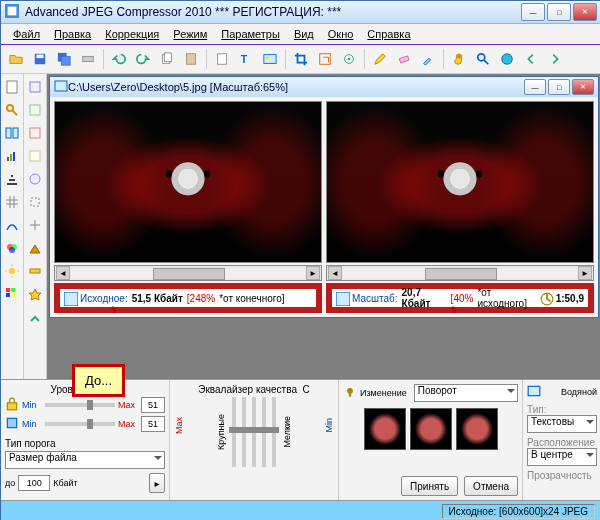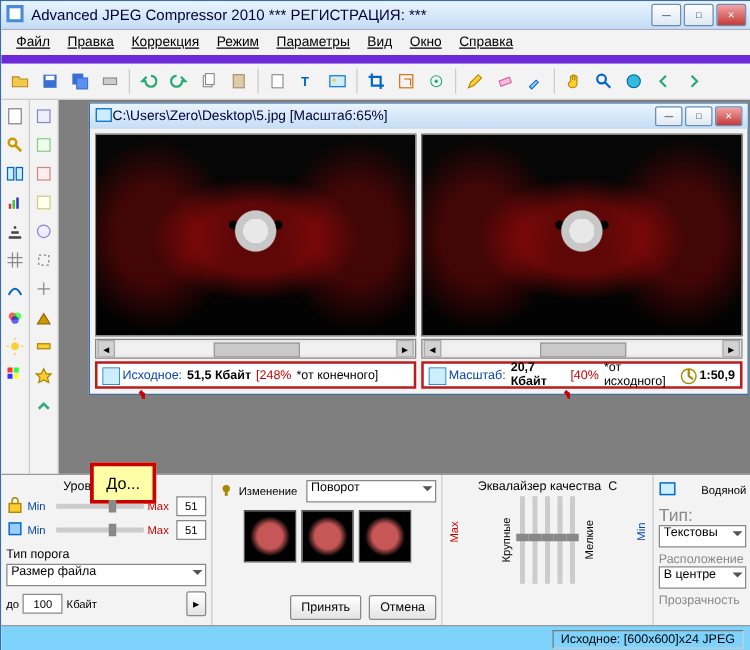--- a/index.html
+++ b/index.html
@@ -5,32 +5,32 @@
   html,body{margin:0;padding:0;font-family:Tahoma,Verdana,sans-serif;font-size:11px;background:#d4d0c8;}
   .win{width:600px;height:520px;background:#fff;border:1px solid #3a6ea5;display:flex;flex-direction:column;overflow:hidden;}
   
   .titlebar{height:22px;background:linear-gradient(to bottom,#e9f4ff,#c4ddf4);display:flex;align-items:center;padding:0 4px;border-bottom:1px solid #aac;}
   .titlebar .appicon{width:16px;height:16px;margin-right:4px;}
   .titlebar .title{flex:1;color:#003;font-size:12px;white-space:nowrap;}
   .titlebar .btns{display:flex;gap:2px;}
   .titlebar .wbtn{width:22px;height:16px;border:1px solid #6b8fb3;background:linear-gradient(#fdfdfd,#dfe9f3);border-radius:2px;display:flex;align-items:center;justify-content:center;font-size:7px;color:#000;}
   .titlebar .wbtn.close{background:linear-gradient(#f2a3a3,#c63b3b);color:#fff;}
   
-  .menubar{height:20px;display:flex;align-items:center;gap:2px;padding:0 6px;background:#f3f3f3;border-bottom:7px solid #6d28d9;}
+  .menubar{height:20px;display:flex;align-items:center;gap:2px;padding:0 6px;background:#f3f3f3;border-bottom:1px solid #6d28d9;}
   .menubar span{padding:2px 6px;cursor:default;}
   .menubar span u{text-decoration:underline;}
   
   .toolbar{height:28px;display:flex;align-items:center;gap:2px;padding:0 4px;background:#f3f3f3;border-bottom:1px solid #ccc;flex-wrap:nowrap;overflow:hidden;}
   .tbtn{width:20px;height:20px;border:1px solid transparent;display:flex;align-items:center;justify-content:center;border-radius:2px;}
   .tsep{width:1px;height:20px;background:#ccc;margin:0 2px;}
   
   .mainrow{flex:1;display:flex;min-height:0;}
   .vtoolbar{width:22px;background:#f3f3f3;border-right:1px solid #ccc;display:flex;flex-direction:column;gap:3px;padding:3px 0;align-items:center;}
   .vbtn{width:18px;height:18px;border:1px solid transparent;border-radius:2px;display:flex;align-items:center;justify-content:center;}
-  .workspace{flex:1;background:#7e7e7e;display:flex;flex-direction:column;position:relative;padding-left:22px;}
+  .workspace{flex:1;background:#7e7e7e;display:flex;flex-direction:column;position:relative;}
   
   .docwin{margin:2px;border:1px solid #3a6ea5;background:#f3f3f3;display:flex;flex-direction:column;flex:0 0 auto;}
   .doctitle{height:20px;background:linear-gradient(to bottom,#e9f4ff,#c4ddf4);display:flex;align-items:center;padding:0 4px;font-size:11px;}
   .doctitle .dtext{flex:1;color:#003;}
   .doctitle .dbtns{display:flex;gap:2px;}
   .doctitle .dbtn{width:20px;height:14px;border:1px solid #6b8fb3;background:linear-gradient(#fdfdfd,#dfe9f3);border-radius:2px;font-size:7px;display:flex;align-items:center;justify-content:center;}
   .doctitle .dbtn.close{background:linear-gradient(#f2a3a3,#c63b3b);color:#fff;}
   .panes{display:flex;gap:4px;padding:4px;}
   .pane{flex:1;display:flex;flex-direction:column;}
   .imgbox{height:160px;border:1px solid #888;background:#000;position:relative;overflow:hidden;}
@@ -40,21 +40,21 @@
     radial-gradient(circle at 57% 45%, #000 0 3px, rgba(0,0,0,0) 4px),
     radial-gradient(ellipse 120px 70px at 50% 52%, rgba(170,10,10,0.55) 0 40%, rgba(0,0,0,0) 70%),
     radial-gradient(ellipse 90px 110px at 18% 50%, rgba(140,8,8,0.45) 0 35%, rgba(0,0,0,0) 70%),
     radial-gradient(ellipse 90px 110px at 82% 50%, rgba(140,8,8,0.45) 0 35%, rgba(0,0,0,0) 70%),
     linear-gradient(#060606,#020202);
   }
   .hscroll{height:14px;border:1px solid #888;background:#e9e9e9;margin-top:2px;display:flex;align-items:center;}
   .hscroll .arrow{width:12px;height:12px;background:#d2d2d2;border:1px solid #aaa;margin:0 1px;font-size:8px;display:flex;align-items:center;justify-content:center;}
   .hscroll .track{flex:1;height:10px;background:#f0f0f0;position:relative;}
   .hscroll .thumb{position:absolute;left:35%;width:30%;height:100%;background:#c9c9c9;border:1px solid #999;}
-  .infoline{height:18px;border:2px solid #b91c1c;background:#fff;margin-top:2px;display:flex;align-items:center;padding:0 4px;gap:4px;font-size:10px;}
+  .infoline{height:18px;border:6px solid #b91c1c;background:#fff;margin-top:2px;display:flex;align-items:center;padding:0 4px;gap:4px;font-size:10px;}
   .infoline .icon{width:12px;height:12px;}
   .blue{color:#0645ad;}
   .red{color:#c00;}
   .bold{font-weight:bold;}
   
   .overlay{position:absolute;inset:0;pointer-events:none;}
   .callout{position:absolute;background:#ffffa8;border:3px solid #c00;padding:6px 10px;font-size:13px;font-weight:normal;color:#000;pointer-events:auto;}
   .arrowimg{position:absolute;}
   
   .bottom{height:120px;border-top:1px solid #999;background:#f3f3f3;display:flex;overflow:hidden;}
@@ -484,40 +484,20 @@
       <div class="select" style="margin-top:2px">Размер файла</div>
       <div class="sliderrow" style="margin-top:4px">
         <span>до</span>
         <div class="numbox" style="width:30px">100</div>
         <span>Кбайт</span>
         <span style="flex:1"></span>
         <div class="btn" style="width:14px;padding:0">▸</div>
       </div>
     </div>
 
-    <div class="panel" style="width:175px">
-      <div class="sliderrow">
-        <span><svg viewBox="0 0 12 12" width="12" height="12">
-              <circle cx="6" cy="5" r="2.5" fill="#a80"></circle>
-              <rect x="5" y="6" width="2" height="4" fill="#a80"></rect>
-            </svg></span>
-        <span>Изменение</span>
-        <div class="select" style="flex:1;margin-left:4px">Поворот</div>
-      </div>
-      <div class="thumbrow" style="margin-top:6px;justify-content:center">
-        <div class="thumb2"></div>
-        <div class="thumb2"></div>
-        <div class="thumb2"></div>
-      </div>
-      <div style="margin-top:auto;display:flex;gap:6px;justify-content:flex-end">
-        <div class="btn">Принять</div>
-        <div class="btn">Отмена</div>
-      </div>
-    </div>
-
     <div class="panel" style="width:160px">
       <div style="display:flex;align-items:center">
         <span class="vlabel labmax" style="color:#c00">Max</span>
         <div style="flex:1">
           <div class="ph"><span>Эквалайзер качества</span>&nbsp;&nbsp;<span>С</span></div>
           <div class="eqcol">
             <span class="vlabel">Крупные</span>
             <div class="eqslider">
                 <div class="k"></div>
               </div>
@@ -533,28 +513,48 @@
             <div class="eqslider">
                 <div class="k"></div>
               </div>
             <span class="vlabel">Мелкие</span>
           </div>
         </div>
         <span class="vlabel" style="color:#0645ad">Min</span>
       </div>
     </div>
 
+    <div class="panel" style="width:175px">
+      <div class="sliderrow">
+        <span><svg viewBox="0 0 12 12" width="12" height="12">
+              <circle cx="6" cy="5" r="2.5" fill="#a80"></circle>
+              <rect x="5" y="6" width="2" height="4" fill="#a80"></rect>
+            </svg></span>
+        <span>Изменение</span>
+        <div class="select" style="flex:1;margin-left:4px">Поворот</div>
+      </div>
+      <div class="thumbrow" style="margin-top:6px;justify-content:center">
+        <div class="thumb2"></div>
+        <div class="thumb2"></div>
+        <div class="thumb2"></div>
+      </div>
+      <div style="margin-top:auto;display:flex;gap:6px;justify-content:flex-end">
+        <div class="btn">Принять</div>
+        <div class="btn">Отмена</div>
+      </div>
+    </div>
+
     <div class="panel" style="flex:1;border-right:none">
       <div class="sliderrow">
         <span><svg viewBox="0 0 12 12" width="12" height="12">
               <rect x="1" y="2" width="10" height="8" fill="#cef" stroke="#06c"></rect>
             </svg></span>
         <span style="flex:1;text-align:right">Водяной</span>
       </div>
-      <div style="margin-top:4px;font-size:14px;color:#888">Тип:</div>
+      <div style="margin-top:4px;font-size:10px;color:#888">Тип:</div>
       <div class="select">Текстовы</div>
       <div style="margin-top:4px;font-size:10px;color:#888">Расположение</div>
       <div class="select">В центре</div>
       <div style="margin-top:4px;font-size:10px;color:#888">Прозрачность</div>
     </div>
   </div>
 
   <div class="status">
     <div class="cell">Исходное: [600x600]x24 JPEG</div>
   </div>

